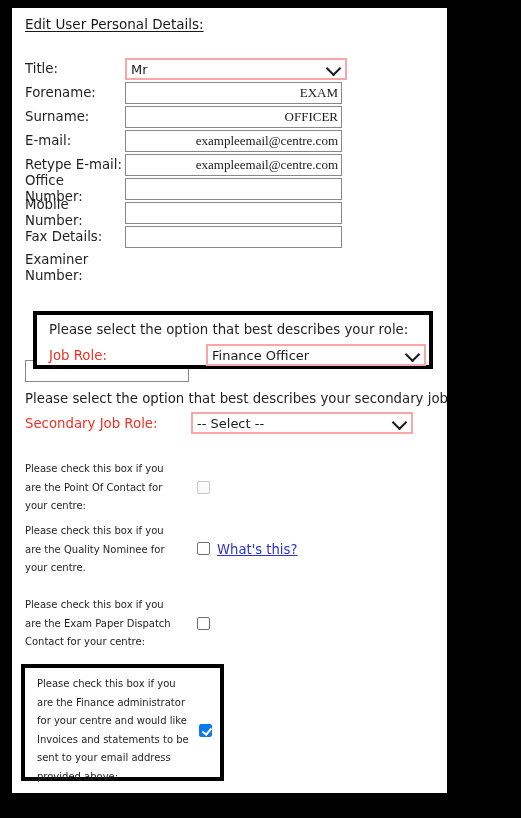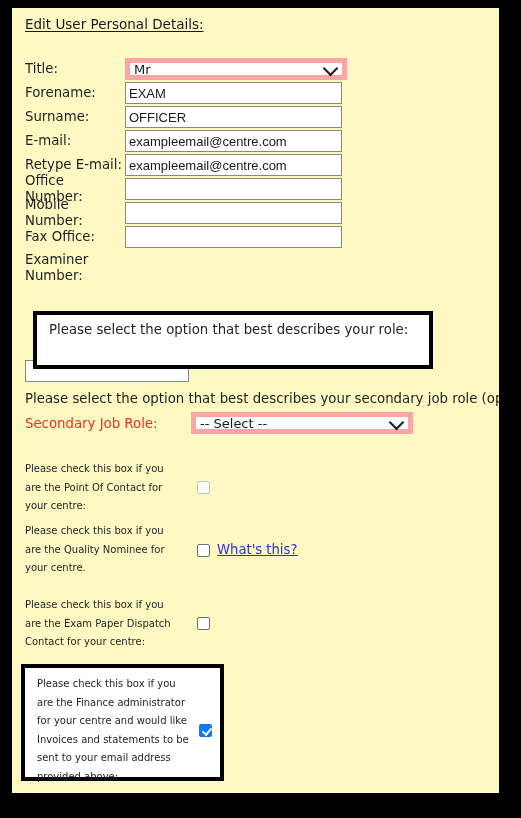--- a/index.html
+++ b/index.html
@@ -10,23 +10,23 @@
   body {
     width: 521px;
     height: 818px;
     overflow: hidden;
     font-family: "DejaVu Sans", sans-serif;
   }
   #page-frame {
     position: absolute;
     left: 12px;
     top: 8px;
-    width: 487px;
+    width: 435px;
     height: 785px;
-    background: #fef9c3;
+    background: #ffffff;
     overflow: hidden;
   }
   .inner {
     position: relative;
     width: 100%;
     height: 100%;
   }
 
   .page-title {
     position: absolute;
@@ -69,39 +69,40 @@
   }
   .ctrl {
     flex: 0 0 auto;
   }
   input.tin {
     box-sizing: border-box;
     width: 217px;
     height: 22px;
     border: 1px solid #888888;
     background: #ffffff;
-    font-family: Liberation Sans, sans-serif;
+    font-family: Liberation Serif, serif;
     font-size: 13px;
     color: #1a1a1a;
     padding: 1px 3px;
     outline: none;
+    text-align: right;
   }
   input.tin.short {
     width: 164px;
   }
   .frow.tall .ctrl {
     padding-top: 8px;
   }
 
   
   .sel {
     position: relative;
     box-sizing: border-box;
     height: 22px;
-    border: 5px solid #fca5a5;
+    border: 2px solid #fca5a5;
     background: #ffffff;
     display: flex;
     align-items: center;
     padding: 0 22px 0 4px;
     font-size: 13px;
     color: #1a1a1a;
     cursor: pointer;
     user-select: none;
   }
   .sel.w-title { width: 222px; }
@@ -195,21 +196,21 @@
   }
   .cbtext {
     width: 155px;
     flex: 0 0 155px;
     font-size: 10px;
     line-height: 18.5px;
     color: #1f1f1f;
   }
   .cbside {
     display: flex;
-    align-items: flex-end;
+    align-items: flex-start;
     gap: 7px;
     padding-left: 17px;
     text-decoration: underline;
   }
   .cbox {
     box-sizing: border-box;
     width: 13px;
     height: 13px;
     border: 1px solid #707070;
     background: #ffffff;
@@ -321,37 +322,44 @@
       </div>
 
       <div class="frow">
         <div class="flabel">Mobile Number:</div>
         <div class="ctrl">
           <input class="tin" type="text" value="" style="">
         </div>
       </div>
 
       <div class="frow">
-        <div class="flabel">Fax Office:</div>
+        <div class="flabel">Fax Details:</div>
         <div class="ctrl">
           <input class="tin" type="text" value="" style="">
         </div>
       </div>
 
       <div class="frow tall">
         <div class="flabel">Examiner Number:</div>
         <div class="ctrl">
           <input class="tin short" type="text" value="" style="">
         </div>
       </div>
 
     </div>
 
     <div class="hl-box" id="jobrole-box">
       <div class="prompt-line" id="jobrole-prompt">Please select the option that best describes your role:</div>
+      <div id="jobrole-row">
+        <div class="req-label">Job Role:</div>
+        <div class="sel w-role">
+          <span>Finance Officer</span>
+          <span class="chev"></span>
+        </div>
+      </div>
     </div>
 
     <div class="prompt-line" id="sec-prompt">Please select the option that best describes your secondary job role (optional):</div>
     <div id="sec-row">
       <div class="req-label">Secondary Job Role:</div>
       <div class="sel w-sec">
         <span>-- Select --</span>
         <span class="chev"></span>
       </div>
     </div>

